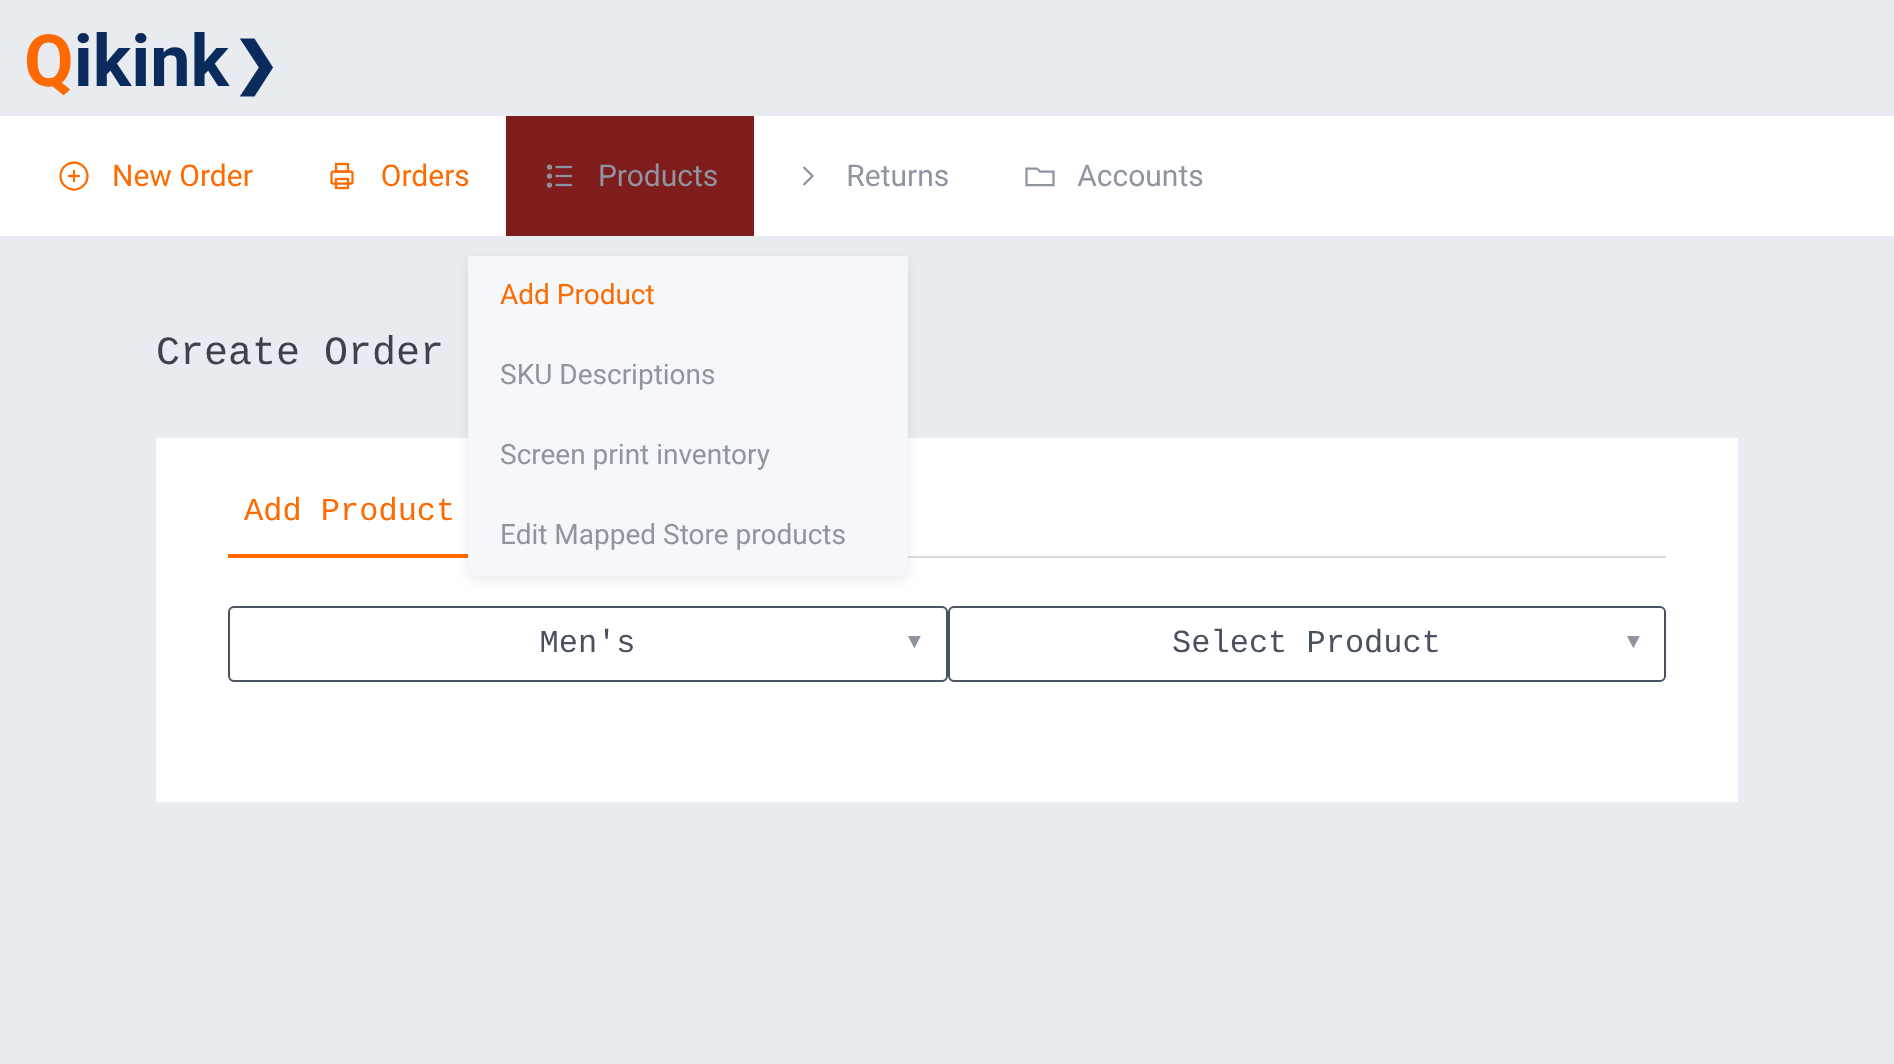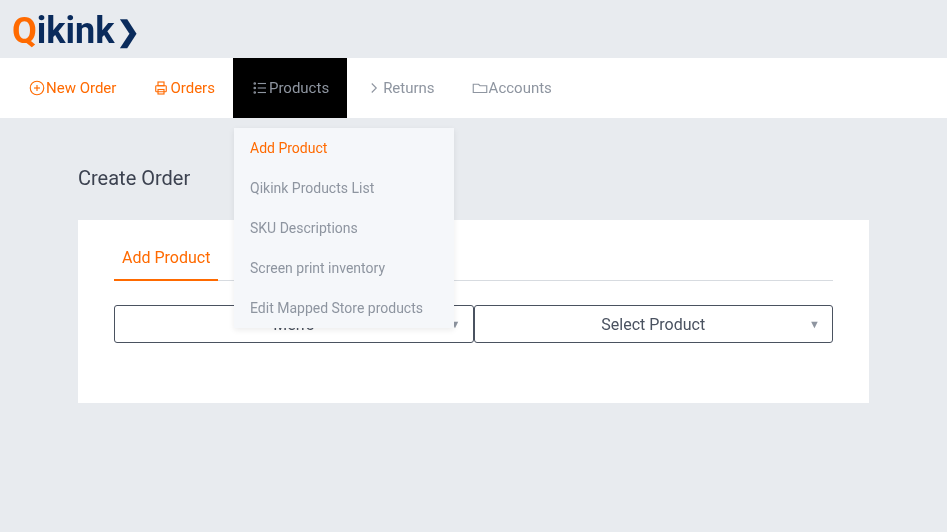--- a/index.html
+++ b/index.html
@@ -37,34 +37,35 @@
     .nav {
       background: #fff;
       display: flex;
       align-items: center;
       height: 60px;
       padding: 0 10px;
     }
     .nav-item {
       display: flex;
       align-items: center;
+      gap: 10px;
       padding: 0 18px;
       height: 100%;
       color: #8e95a0;
       font-size: 15px;
       cursor: pointer;
     }
     .nav-item.orange {
       color: #ff6a00;
     }
     .nav-item.orange .nav-icon svg {
       stroke: #ff6a00;
     }
     .nav-item.active {
-      background: #000000;
+      background: #7f1d1d;
     }
     .nav-icon {
       display: flex;
       align-items: center;
       justify-content: center;
       width: 18px;
       height: 18px;
     }
     .nav-icon svg {
       stroke: #8e95a0;
@@ -84,20 +85,21 @@
       padding: 12px 16px;
       color: #8e95a0;
       font-size: 14px;
       cursor: pointer;
     }
     .dropdown-item:first-child {
       color: #ff6a00;
     }
     .content {
       padding: 48px 78px 0;
+      font-family: Liberation Mono, monospace;
     }
     .page-title {
       font-size: 20px;
       color: #3c4250;
       font-weight: 400;
       margin-bottom: 30px;
     }
     .card {
       background: #fff;
       padding: 28px 36px 60px;
@@ -198,21 +200,20 @@
       <svg viewBox="0 0 24 24">
           <path d="M3 7 L3 18 L21 18 L21 9 L12 9 L10 7 Z"></path>
         </svg>
     </span>
     <span>Accounts</span>
   </div>
 </div>
 
 <div class="dropdown">
   <div class="dropdown-item">Add Product</div>
-  <div class="dropdown-item">Qikink Products List</div>
   <div class="dropdown-item">SKU Descriptions</div>
   <div class="dropdown-item">Screen print inventory</div>
   <div class="dropdown-item">Edit Mapped Store products</div>
 </div>
 
 <div class="content">
   <h1 class="page-title">Create Order</h1>
   <div class="card">
     <div class="tabs">
       <div class="tab">Add Product</div>

